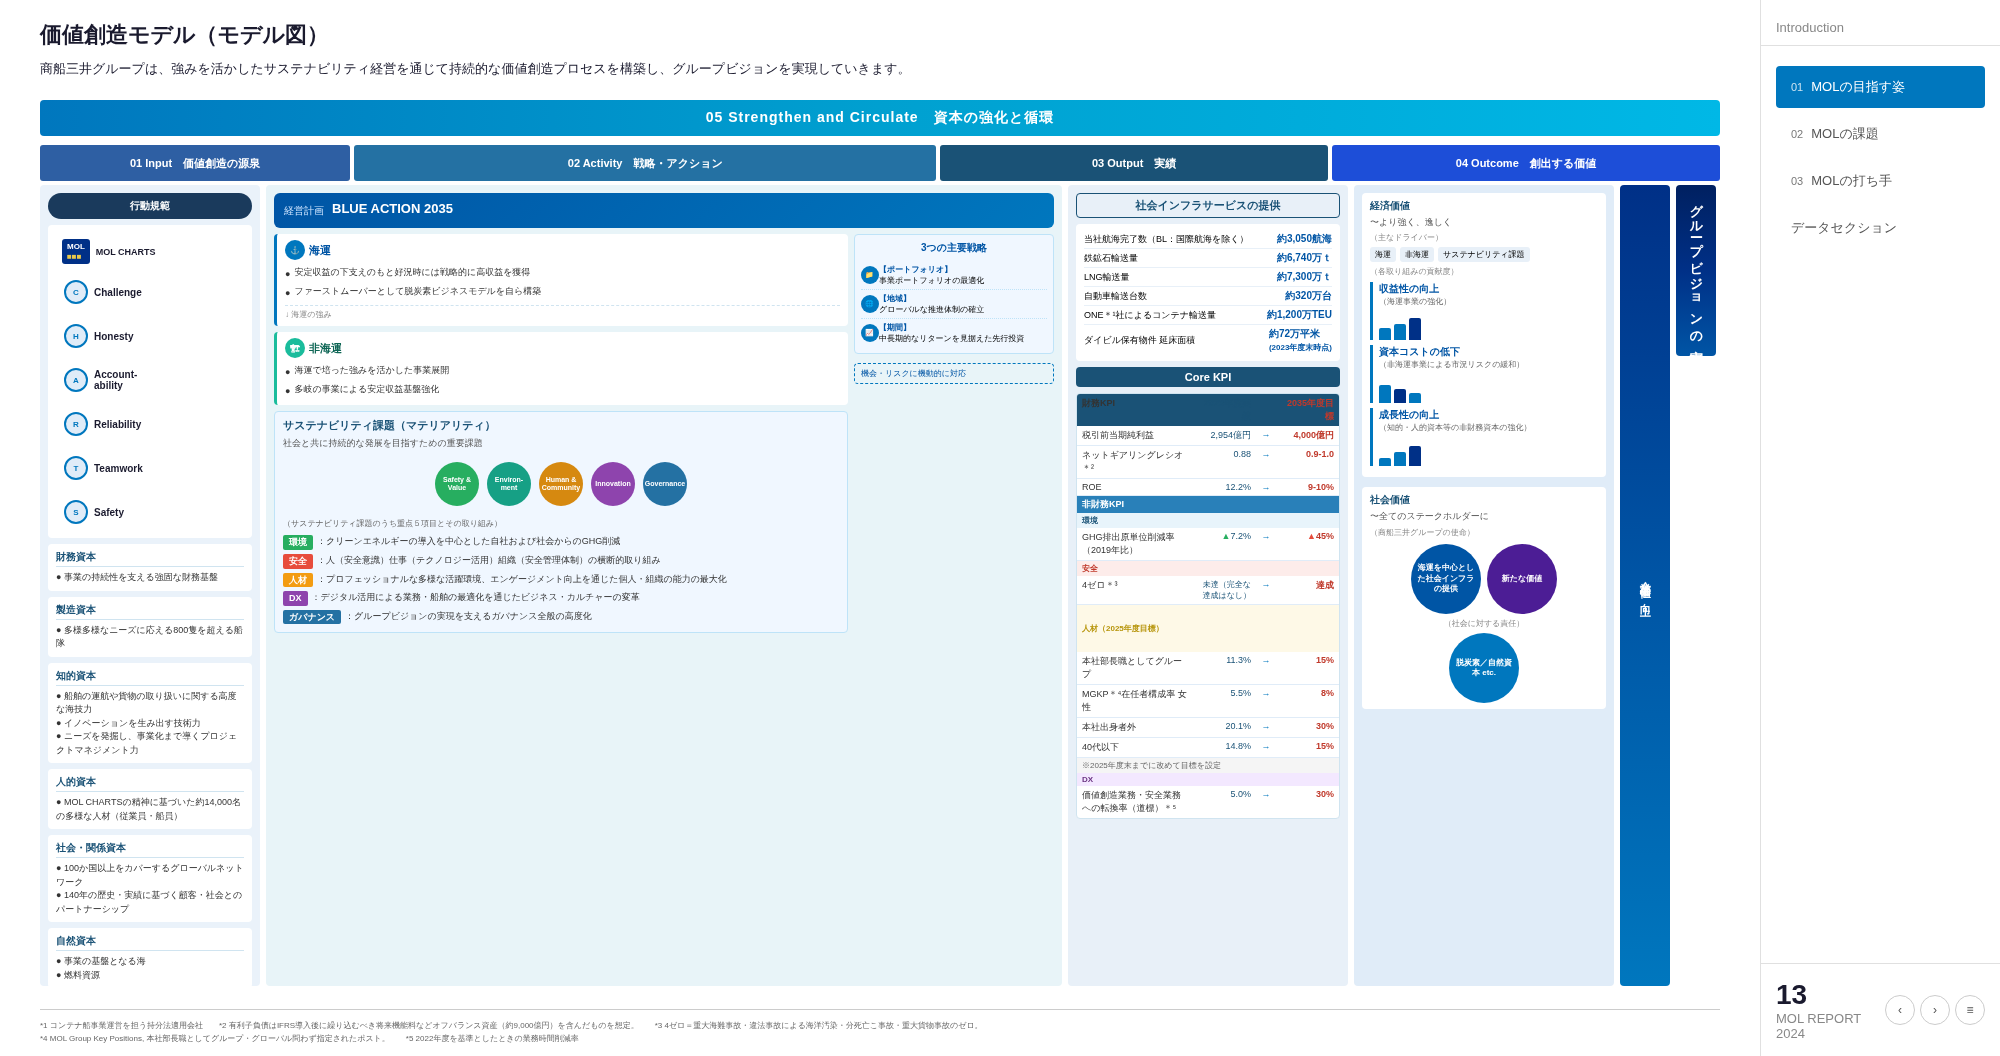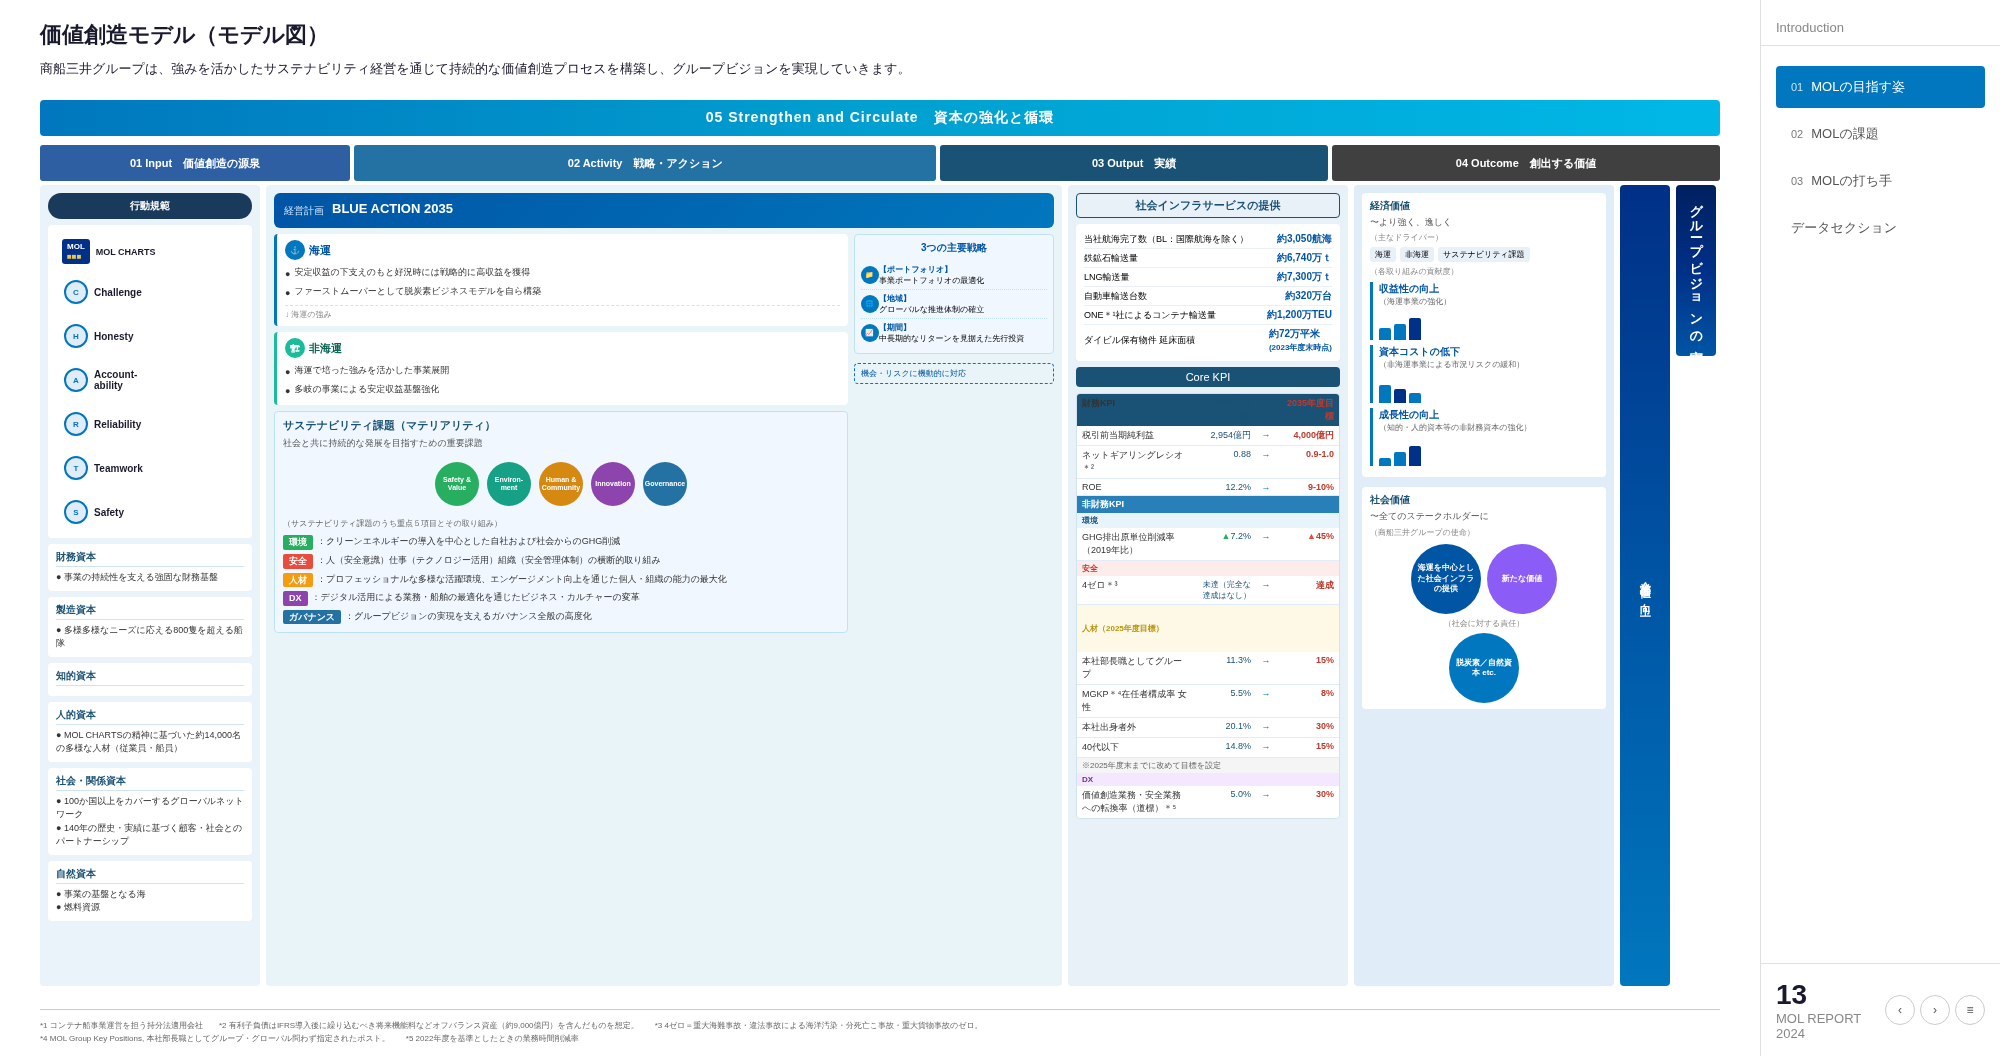--- a/index.html
+++ b/index.html
@@ -92,21 +92,21 @@
       justify-content: center;
       color: white;
       font-size: 11px;
       font-weight: bold;
       border-radius: 3px;
     }
 
     .section-header.input { background: #2e5fa3; flex: 0.8; }
     .section-header.activity { background: #2471a3; flex: 1.5; }
     .section-header.output { background: #1a5276; flex: 1; }
-    .section-header.outcome { background: #404040; flex: 1; }
+    .section-header.outcome { background: #1d4ed8; flex: 1; }
 
     
     .diagram-area {
       position: absolute;
       top: 185px;
       left: 40px;
       right: 40px;
       bottom: 70px;
       display: flex;
       gap: 6px;
@@ -640,21 +640,21 @@
       font-weight: bold;
       display: flex;
       align-items: center;
       justify-content: center;
       text-align: center;
       line-height: 1.3;
       padding: 6px;
     }
 
     .social-circle.light { background: #0077be; }
-    .social-circle.new { background: #8b5cf6; }
+    .social-circle.new { background: #4c1d95; }
 
     
     .company-value-box {
       writing-mode: vertical-rl;
       text-orientation: mixed;
       background: linear-gradient(180deg, #003087, #0055a5, #0077be);
       color: white;
       font-size: 11px;
       font-weight: bold;
       border-radius: 4px;
@@ -757,20 +757,25 @@
       <div class="card">
         <div class="card-header">財務資本</div>
         <div class="card-content">● 事業の持続性を支える強固な財務基盤</div>
       </div>
       <div class="card">
         <div class="card-header">製造資本</div>
         <div class="card-content">● 多様多様なニーズに応える800隻を超える船隊</div>
       </div>
       <div class="card">
         <div class="card-header">知的資本</div>
+        <div class="card-content">
+          ● 船舶の運航や貨物の取り扱いに関する高度な海技力<br>
+          ● イノベーションを生み出す技術力<br>
+          ● ニーズを発掘し、事業化まで導くプロジェクトマネジメント力
+        </div>
       </div>
       <div class="card">
         <div class="card-header">人的資本</div>
         <div class="card-content">● MOL CHARTSの精神に基づいた約14,000名の多様な人材（従業員・船員）</div>
       </div>
       <div class="card">
         <div class="card-header">社会・関係資本</div>
         <div class="card-content">
           ● 100か国以上をカバーするグローバルネットワーク<br>
           ● 140年の歴史・実績に基づく顧客・社会とのパートナーシップ
@@ -893,21 +898,21 @@
         <div class="service-row">
           <span>ONE＊¹社によるコンテナ輸送量</span>
           <span class="service-value">約1,200万TEU</span>
         </div>
         <div class="service-row" style="border-bottom:none;">
           <span>ダイビル保有物件 延床面積</span>
           <span class="service-value">約72万平米<br><span style="font-size:8px;">(2023年度末時点)</span></span>
         </div>
       </div>
 
-      <div style="text-align:center;font-size:11px;font-weight:normal;color:white;background:#1a5276;border-radius:4px;padding:4px;">Core KPI</div>
+      <div style="text-align:center;font-size:11px;font-weight:bold;color:white;background:#1a5276;border-radius:4px;padding:4px;">Core KPI</div>
 
       <div class="kpi-wrapper">
 
         <div class="kpi-header-row">
           <div class="kpi-cell label">財務KPI</div>
           <div class="kpi-cell val1">2023年度実績</div>
           <div class="kpi-cell arrow"></div>
           <div class="kpi-cell val2">2035年度目標</div>
         </div>
         <div class="kpi-row">

